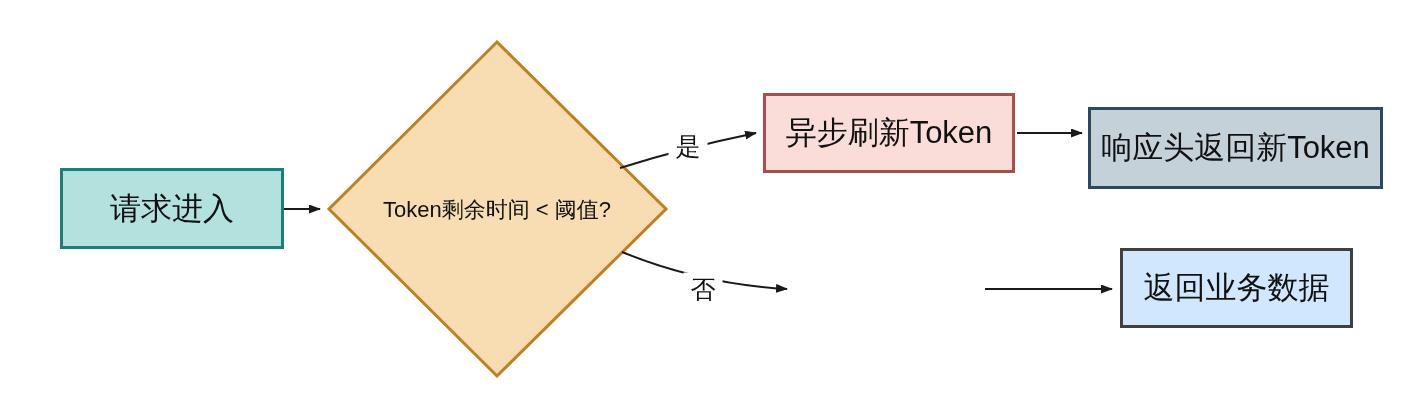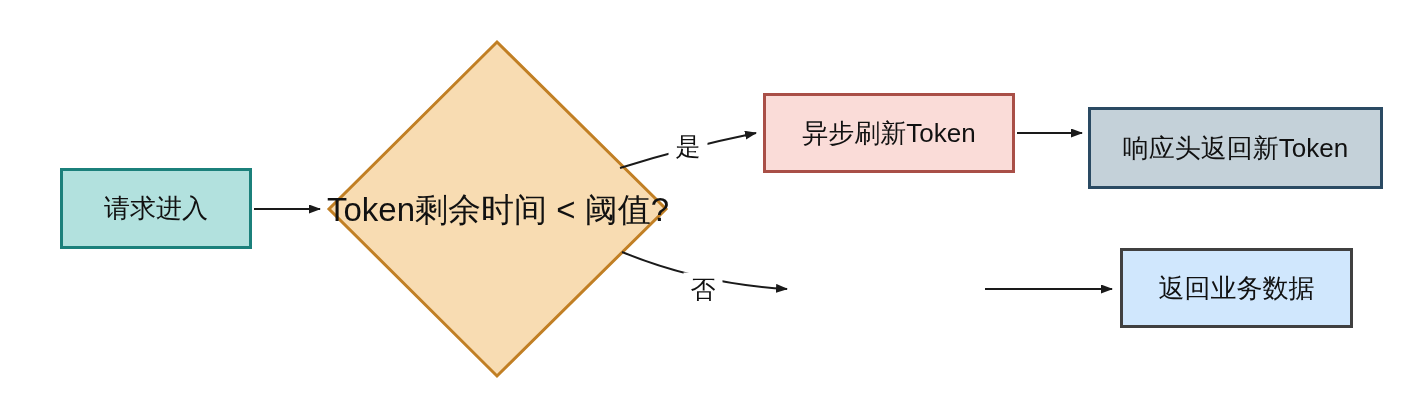--- a/index.html
+++ b/index.html
@@ -22,31 +22,31 @@
     height: 414px;
     z-index: 0;
   }
   .node {
     position: absolute;
     box-sizing: border-box;
     border: 3px solid #333;
     display: flex;
     align-items: center;
     justify-content: center;
-    font-size: 26px;
+    font-size: 31px;
     color: #111111;
     z-index: 2;
     white-space: nowrap;
   }
   .diamond-label {
     position: absolute;
     transform: translate(-50%, -50%);
     width: 340px;
     text-align: center;
-    font-size: 33px;
+    font-size: 22px;
     color: #111111;
     z-index: 2;
     white-space: nowrap;
   }
   .edge-label {
     position: absolute;
     transform: translate(-50%, -50%);
     font-size: 25px;
     color: #111111;
     background: #ffffff;
@@ -81,21 +81,21 @@
 
     <path class="edge-path" d="M 620 168 Q 683 148 756 133" marker-end="url(#arrowhead)" style="stroke: rgb(26, 26, 26);"></path>
 
     <path class="edge-path" d="M 1017 133 L 1082 133" marker-end="url(#arrowhead)" style="stroke: rgb(26, 26, 26);"></path>
 
     <path class="edge-path" d="M 622 252 Q 700 284 787 289" marker-end="url(#arrowhead)" style="stroke: rgb(26, 26, 26);"></path>
 
     <path class="edge-path" d="M 985 289 L 1112 289" marker-end="url(#arrowhead)" style="stroke: rgb(26, 26, 26);"></path>
   </svg>
 
-  <div class="node" style="left: 60px; top: 168px; width: 192px; height: 81px; background-color: rgb(178, 225, 222); border-color: rgb(27, 128, 123);">
+  <div class="node" style="left: 60px; top: 168px; width: 224px; height: 81px; background-color: rgb(178, 225, 222); border-color: rgb(27, 128, 123);">
     <span>请求进入</span>
   </div>
 
   <div class="node" style="left: 763px; top: 93px; width: 252px; height: 80px; background-color: rgb(250, 220, 216); border-color: rgb(169, 79, 71);">
     <span>异步刷新Token</span>
   </div>
 
   <div class="node" style="left: 1088px; top: 93px; width: 295px; height: 82px; background-color: rgb(196, 209, 217); border-color: rgb(42, 74, 99); margin-top: 14px;">
     <span>响应头返回新Token</span>
   </div>

